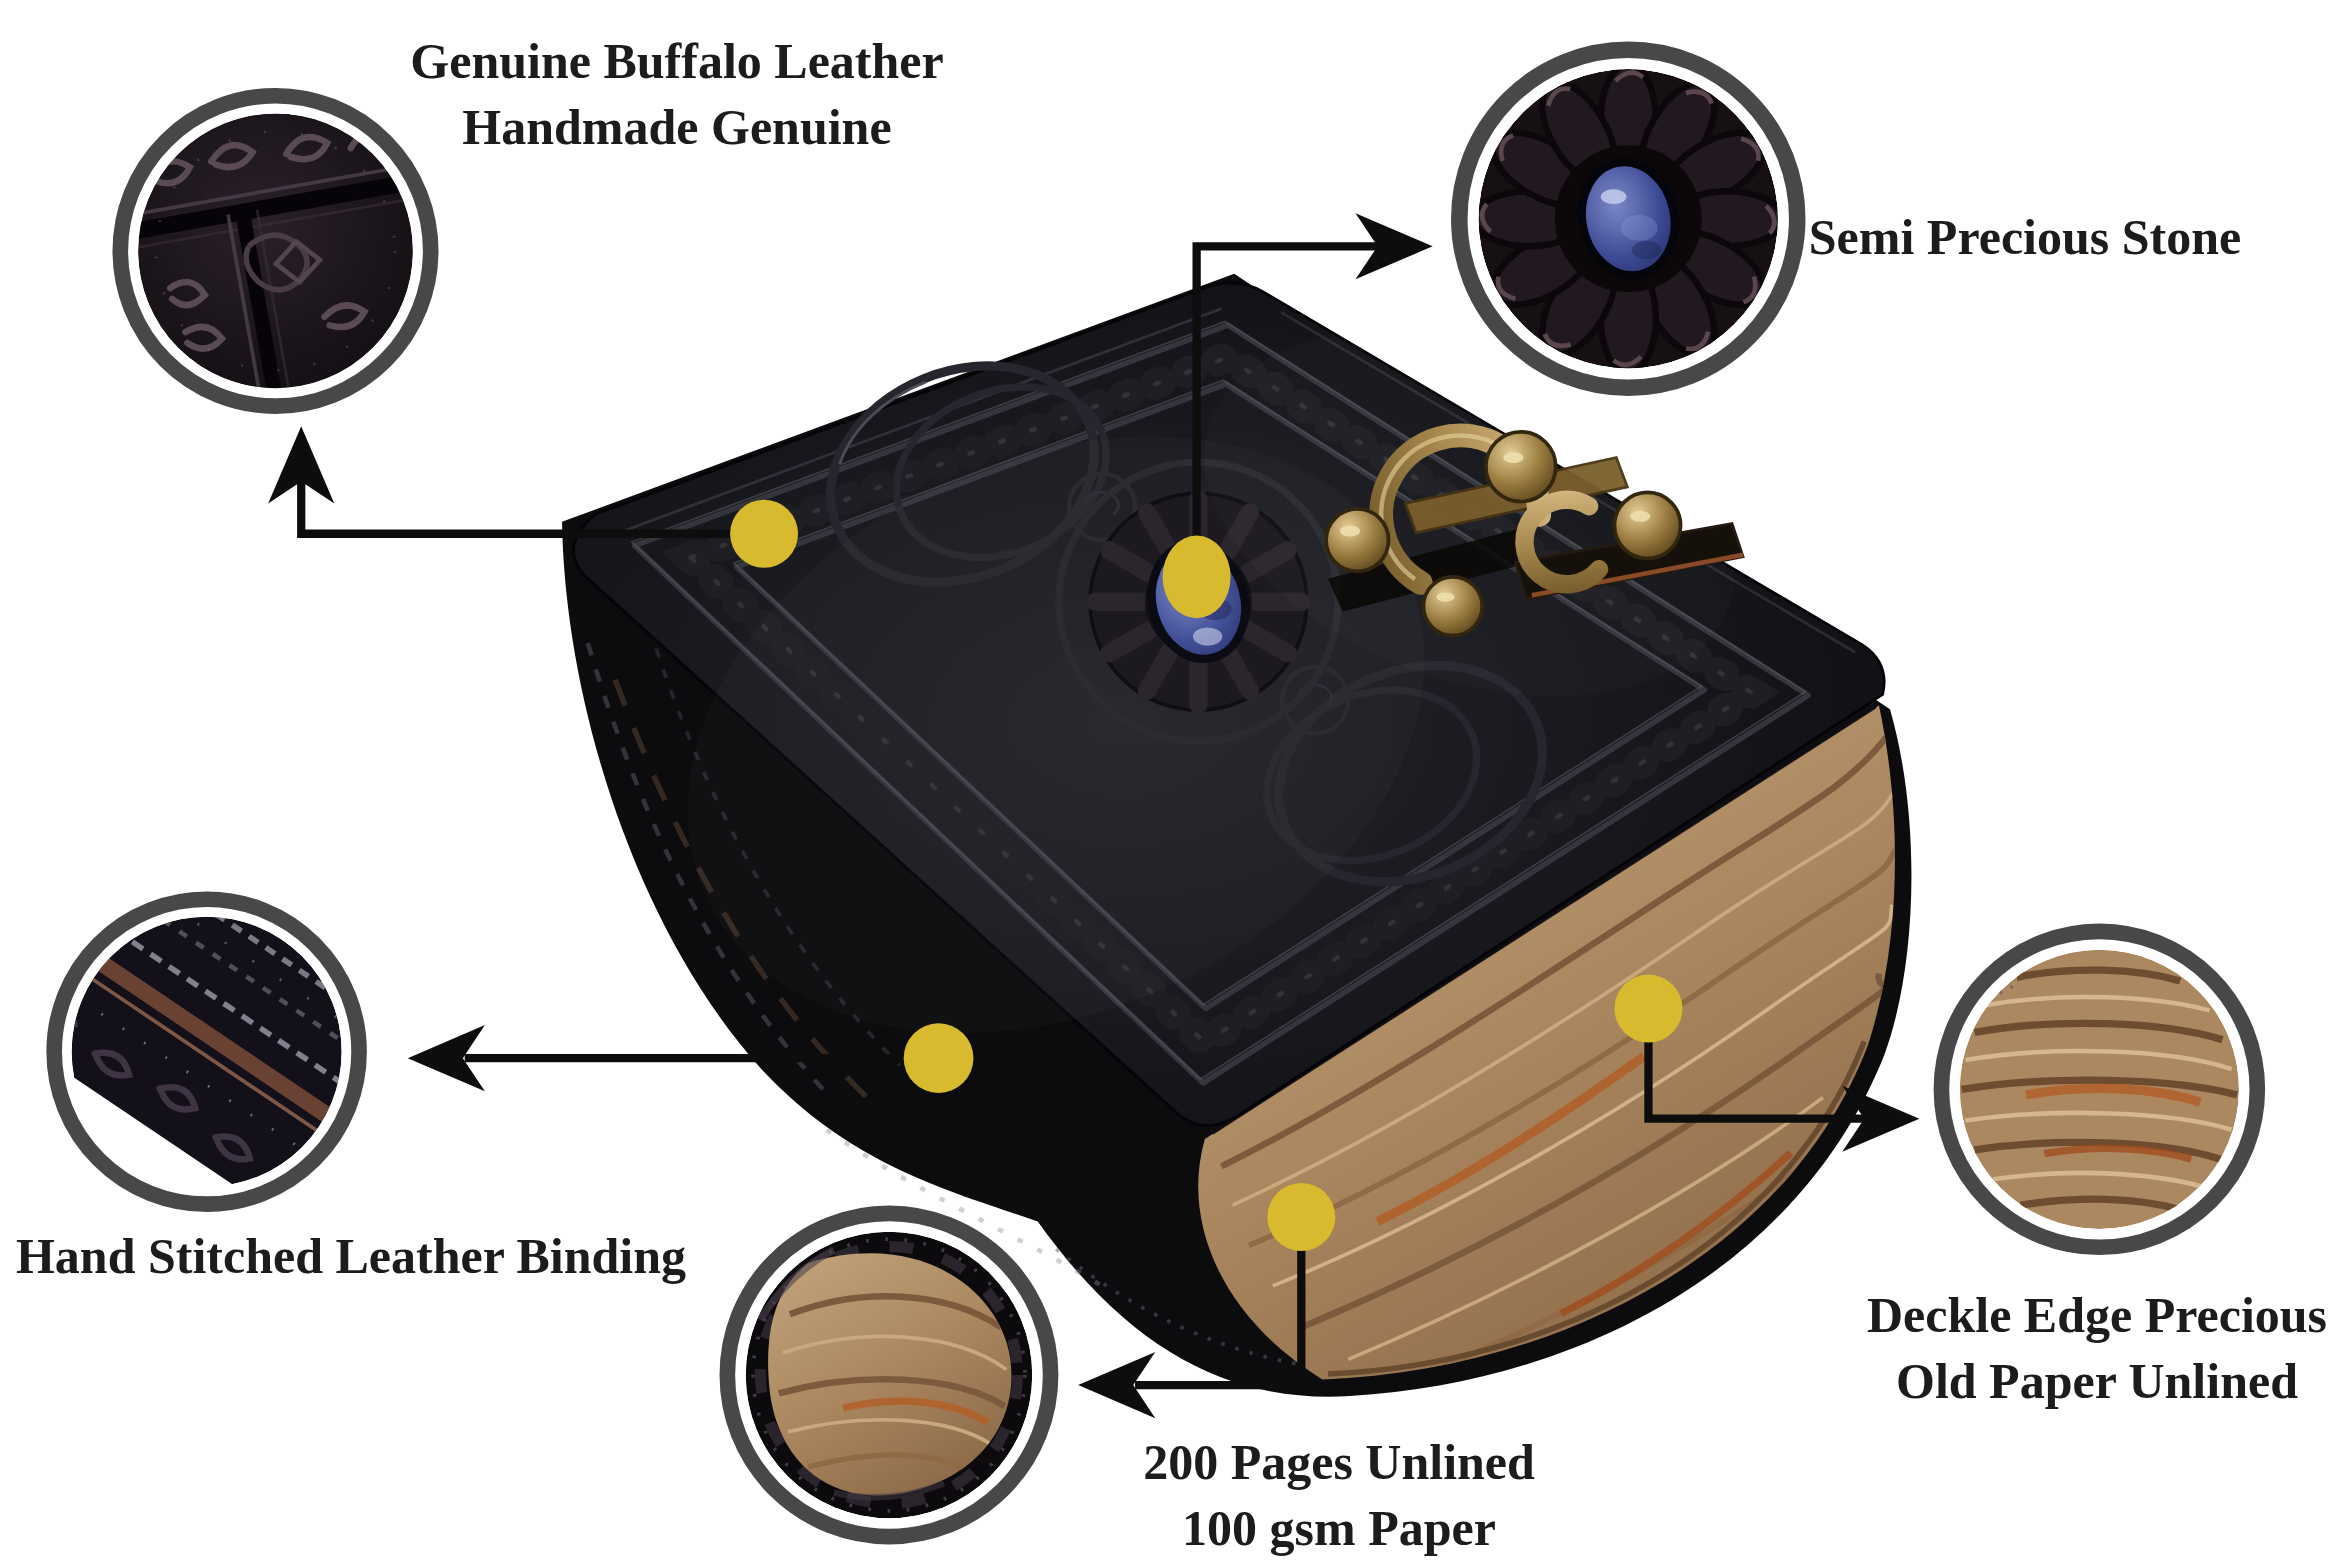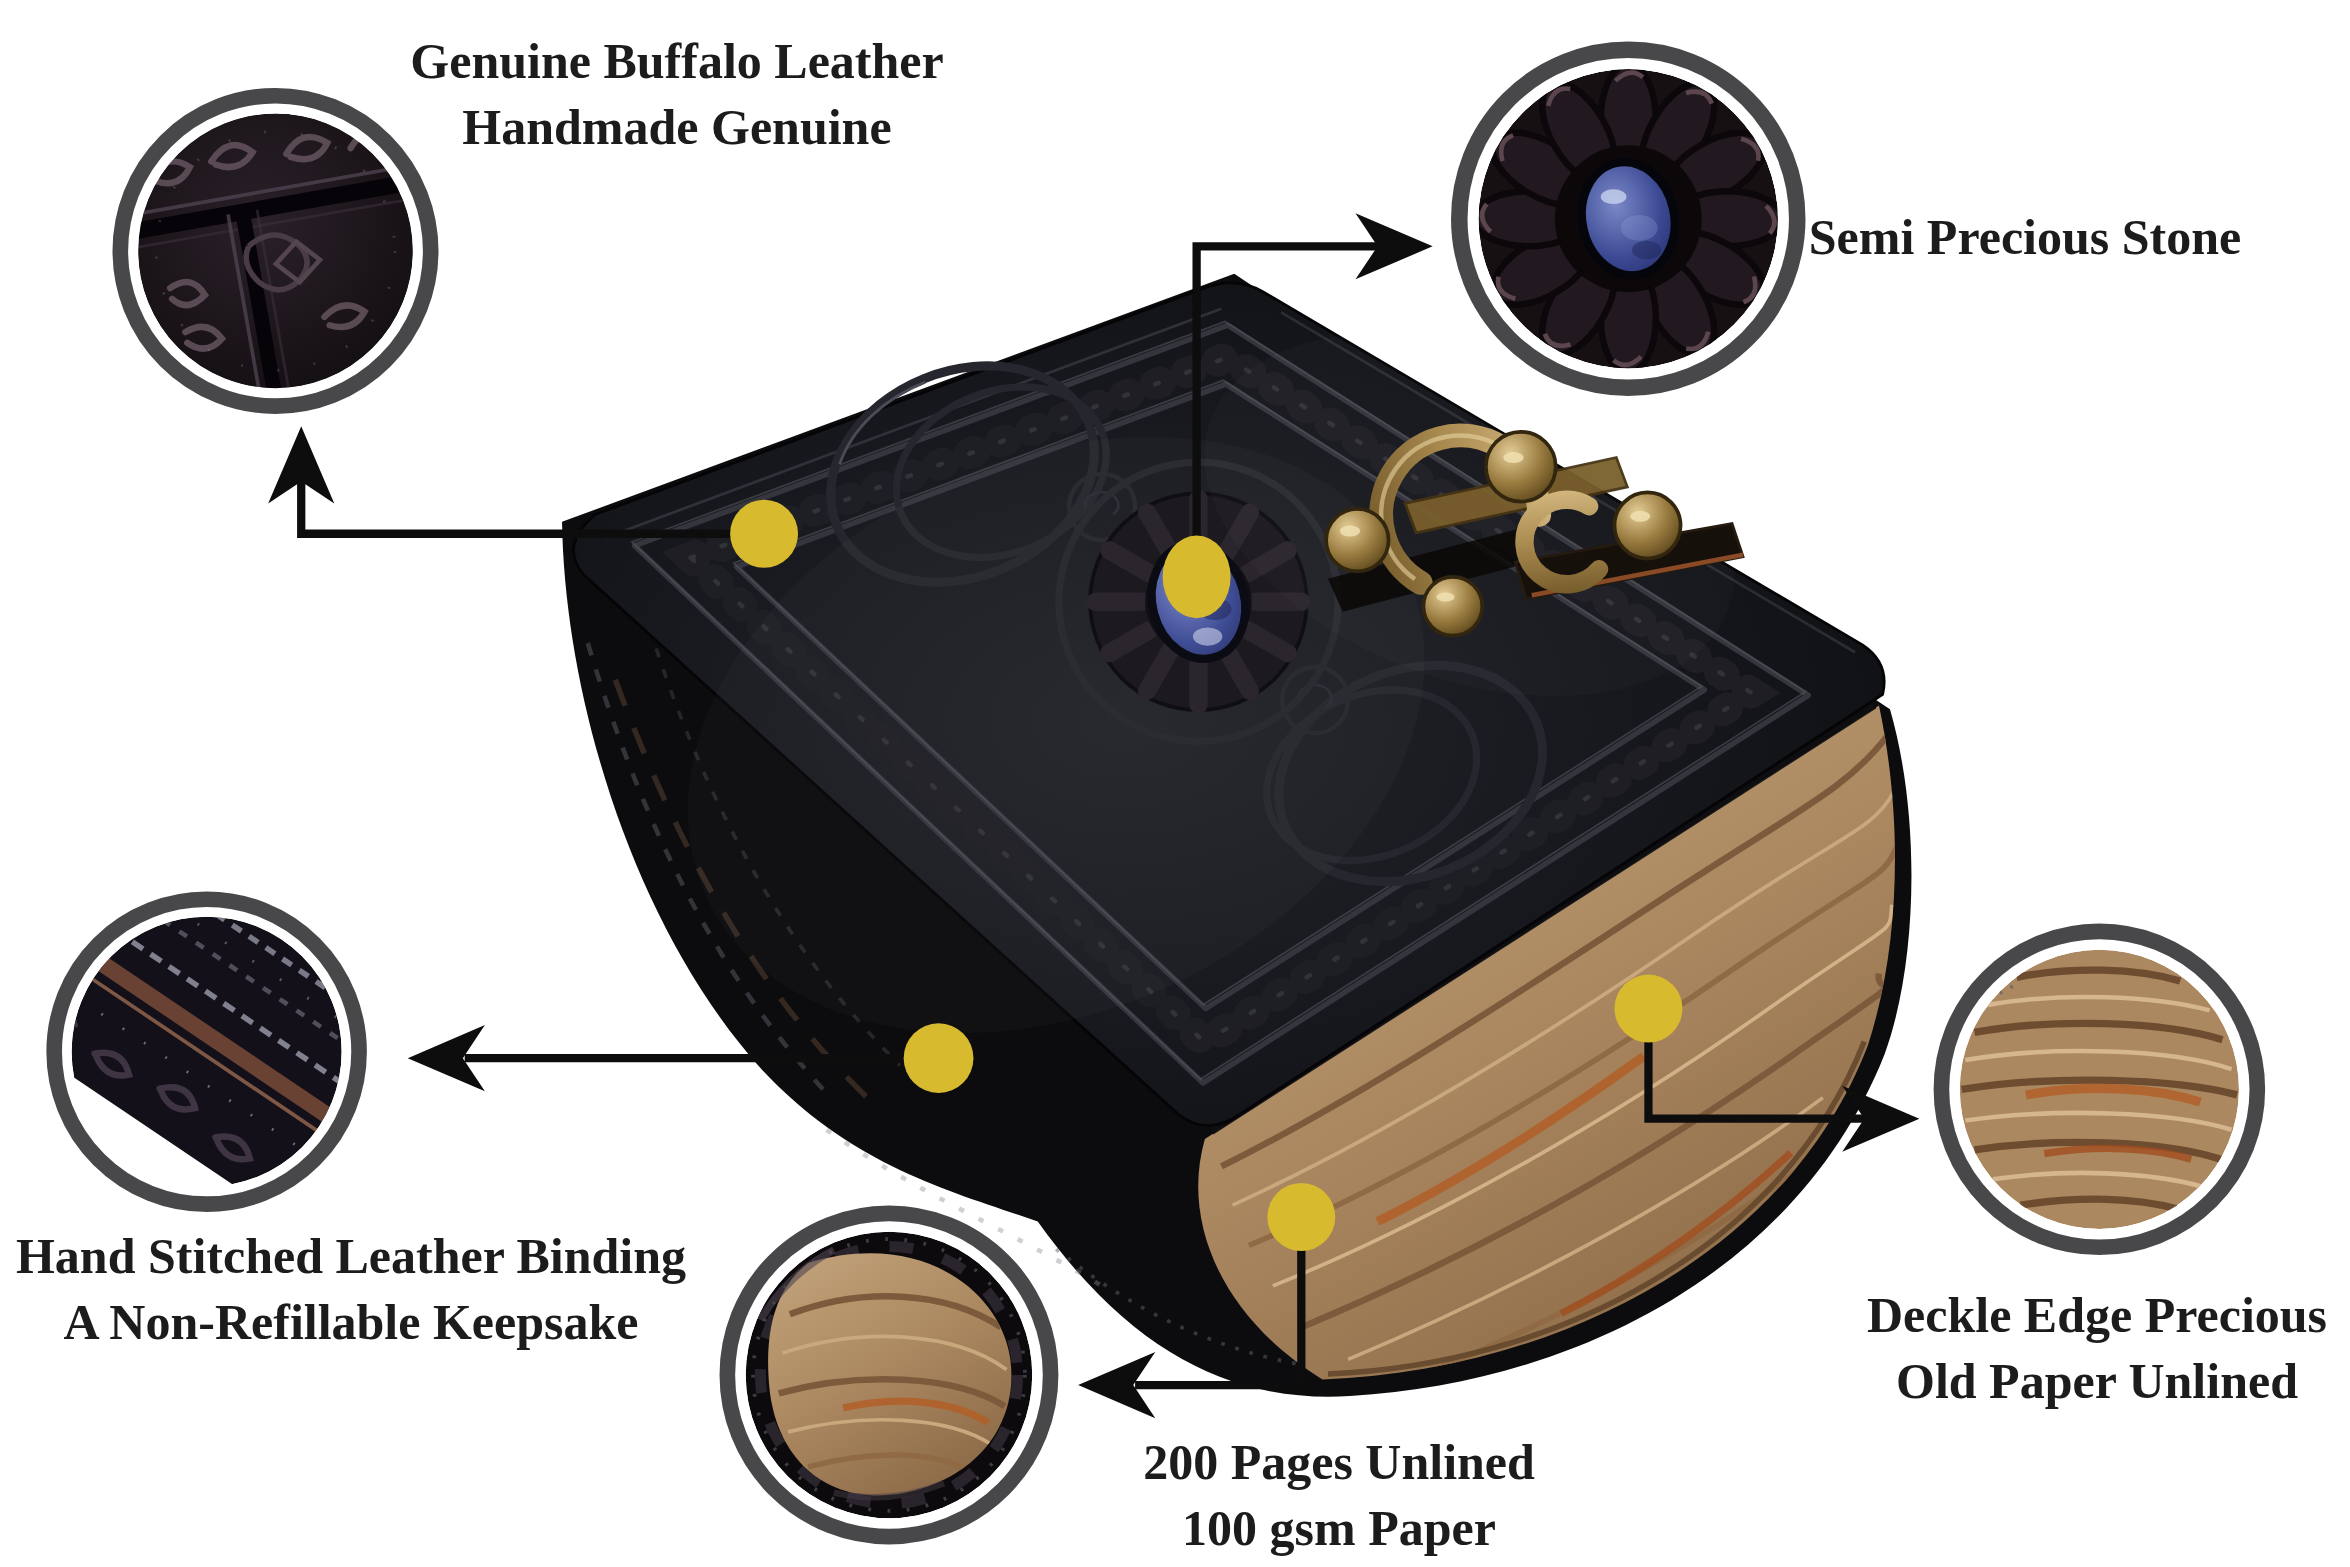--- a/index.html
+++ b/index.html
@@ -365,21 +365,20 @@
 
   <div class="label" style="left:677px; top:27.5px;">
     <div>Genuine Buffalo Leather</div>
     <div>Handmade Genuine</div>
   </div>
   <div class="label" style="left:2025px; top:204px;">
     <div>Semi Precious Stone</div>
   </div>
   <div class="label" style="left:351px; top:1223px;">
     <div>Hand Stitched Leather Binding</div>
-    <div>A Non-Refillable Keepsake</div>
   </div>
   <div class="label" style="left:2097px; top:1282px;">
     <div>Deckle Edge Precious</div>
     <div>Old Paper Unlined</div>
   </div>
   <div class="label" style="left:1339px; top:1429px;">
     <div>200 Pages Unlined</div>
     <div>100 gsm Paper</div>
   </div>
 

